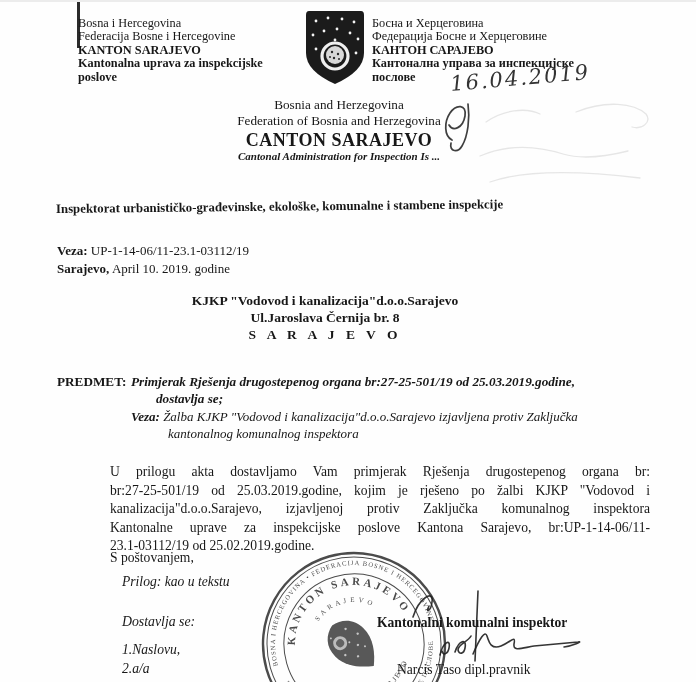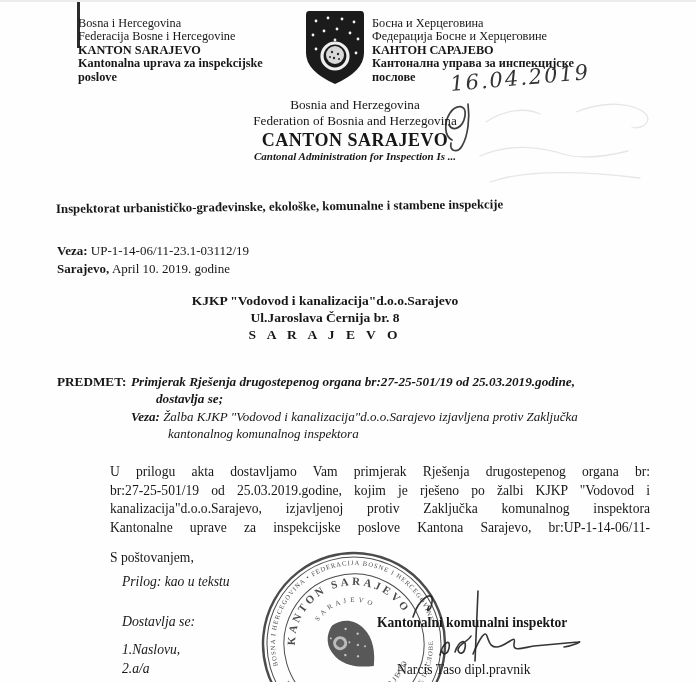--- a/index.html
+++ b/index.html
@@ -14,21 +14,21 @@
   
   .hdr-left{top:15px;left:78px;width:224px;text-align:left;font-size:12.3px;line-height:13.4px;}
   .hdr-right{top:15px;left:372px;width:300px;text-align:left;font-size:12.3px;line-height:13.4px;}
   .arms{left:304px;top:7px;}
   .hw-date{
     left:450px;top:64px;font-size:21px;font-style:italic;color:#333;
     transform:rotate(-5deg);letter-spacing:2px;font-family:"DejaVu Serif",serif;
   }
   .hw-initial{left:438px;top:96px;}
   .pencil{left:468px;top:92px;opacity:.5;}
-  .eng{left:140px;top:95px;width:430px;text-align:center;font-size:13.2px;line-height:15.5px;}
+  .eng{left:124px;top:95px;width:430px;text-align:center;font-size:13.2px;line-height:15.5px;}
   .eng .l3{font-size:18px;font-weight:bold;margin-top:5px;letter-spacing:.5px;}
   .eng .l4{font-size:11px;font-weight:bold;font-style:italic;}
   .dept{left:56px;top:200px;font-weight:bold;font-size:12.8px;transform:rotate(-0.6deg);transform-origin:left center;}
   .ref{left:57px;top:240px;font-size:13px;line-height:17.5px;}
   .addr{left:110px;top:290px;width:430px;text-align:center;font-weight:bold;font-size:13.5px;line-height:17px;}
   .addr .spaced{letter-spacing:4px;}
   .subj-label{left:57px;top:372px;font-weight:bold;font-size:13.2px;}
   .subj-l1{left:131px;top:372px;font-weight:bold;font-style:italic;font-size:13.2px;}
   .subj-l2{left:131px;top:389px;font-weight:bold;font-style:italic;font-size:13.2px;margin-left:25px;}
   .veza-l1{left:131px;top:407px;font-style:italic;font-size:13px;}
@@ -140,20 +140,21 @@
   <div class="abs subj-l1">Primjerak Rješenja drugostepenog organa br:27-25-501/19 od  25.03.2019.godine,</div>
   <div class="abs subj-l2">dostavlja se;</div>
   <div class="abs veza-l1"><span class="vz">Veza: </span><span>Žalba KJKP "Vodovod i kanalizacija"d.o.o.Sarajevo izjavljena protiv Zaključka</span></div>
   <div class="abs veza-l2">kantonalnog komunalnog inspektora</div>
 
   <div class="abs body-par">
     <div class="jl">U prilogu akta dostavljamo Vam primjerak Rješenja drugostepenog organa br:</div>
     <div class="jl">br:27-25-501/19 od  25.03.2019.godine, kojim je rješeno po žalbi KJKP "Vodovod i</div>
     <div class="jl">kanalizacija"d.o.o.Sarajevo, izjavljenoj protiv Zaključka komunalnog inspektora</div>
     <div class="jl">Kantonalne uprave za inspekcijske poslove Kantona Sarajevo, br:UP-1-14-06/11-</div>
+    <div>23.1-03112/19 od 25.02.2019.godine.</div>
   </div>
 
   <div class="abs closing">S poštovanjem,</div>
   <div class="abs prilog">Prilog: kao u tekstu</div>
 
   <div class="abs dost-label">Dostavlja se:</div>
   <div class="abs dost-1">1.Naslovu,</div>
   <div class="abs dost-2">2.a/a</div>
 
   <svg class="abs stamp" width="192" height="192" viewBox="0 0 192 192">

